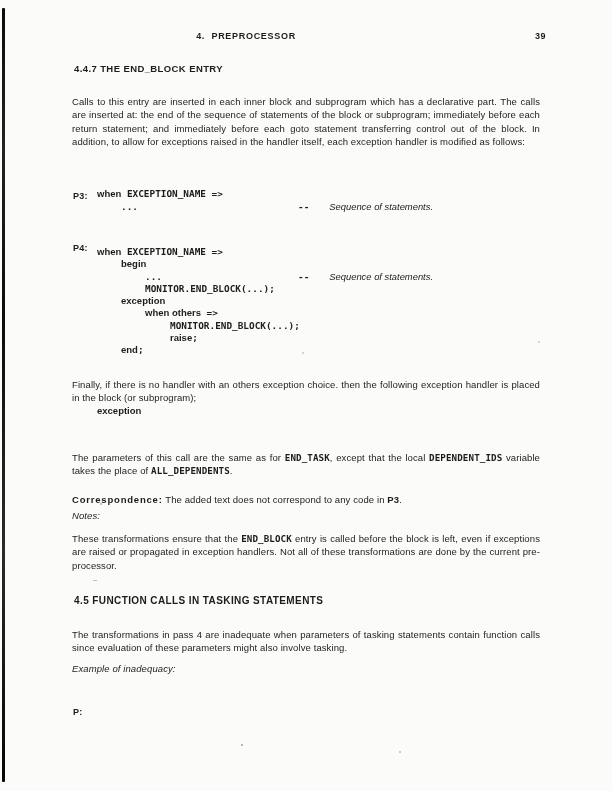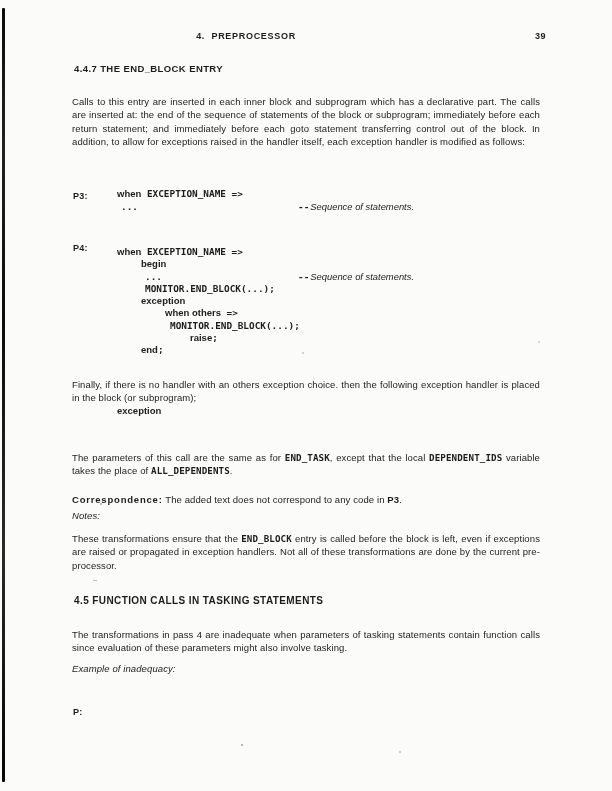--- a/index.html
+++ b/index.html
@@ -44,24 +44,24 @@
   
   .cb{
     position:absolute;left:97px;width:460px;
     font-size:9.4px;
   }
   .cl{white-space:pre;line-height:12.9px;}
   .cb-p4 .cl{line-height:12.3px;}
   .i1{margin-left:24px;}
   .i2{margin-left:48px;}
   .i3{margin-left:73px;}
-  .kw{font-family:"Liberation Sans",sans-serif;font-weight:bold;font-size:9.5px;margin-left:20px;}
+  .kw{font-family:"Liberation Sans",sans-serif;font-weight:bold;font-size:9.5px;}
   .mc{font-family:"DejaVu Sans Mono",monospace;font-weight:bold;font-size:9.4px;}
   .cmt{position:absolute;left:201px;white-space:nowrap;}
-  .cmt .ital{margin-left:1px;font-size:9.4px;font-family:"Liberation Sans",sans-serif;font-weight:normal;}
+  .cmt .ital{margin-left:20px;font-size:9.4px;font-family:"Liberation Sans",sans-serif;font-weight:normal;}
   
   .edge-strip{
     position:absolute;left:2px;top:8px;width:3px;height:774px;
     background:linear-gradient(180deg,#0b0b0b 0%,#222 18%,#0b0b0b 40%,#2a2a2a 70%,#050505 100%);
     border-radius:1px;
   }
   .speck{position:absolute;background:#6f6f6f;border-radius:50%;}
 </style>
 </head>
 <body>

